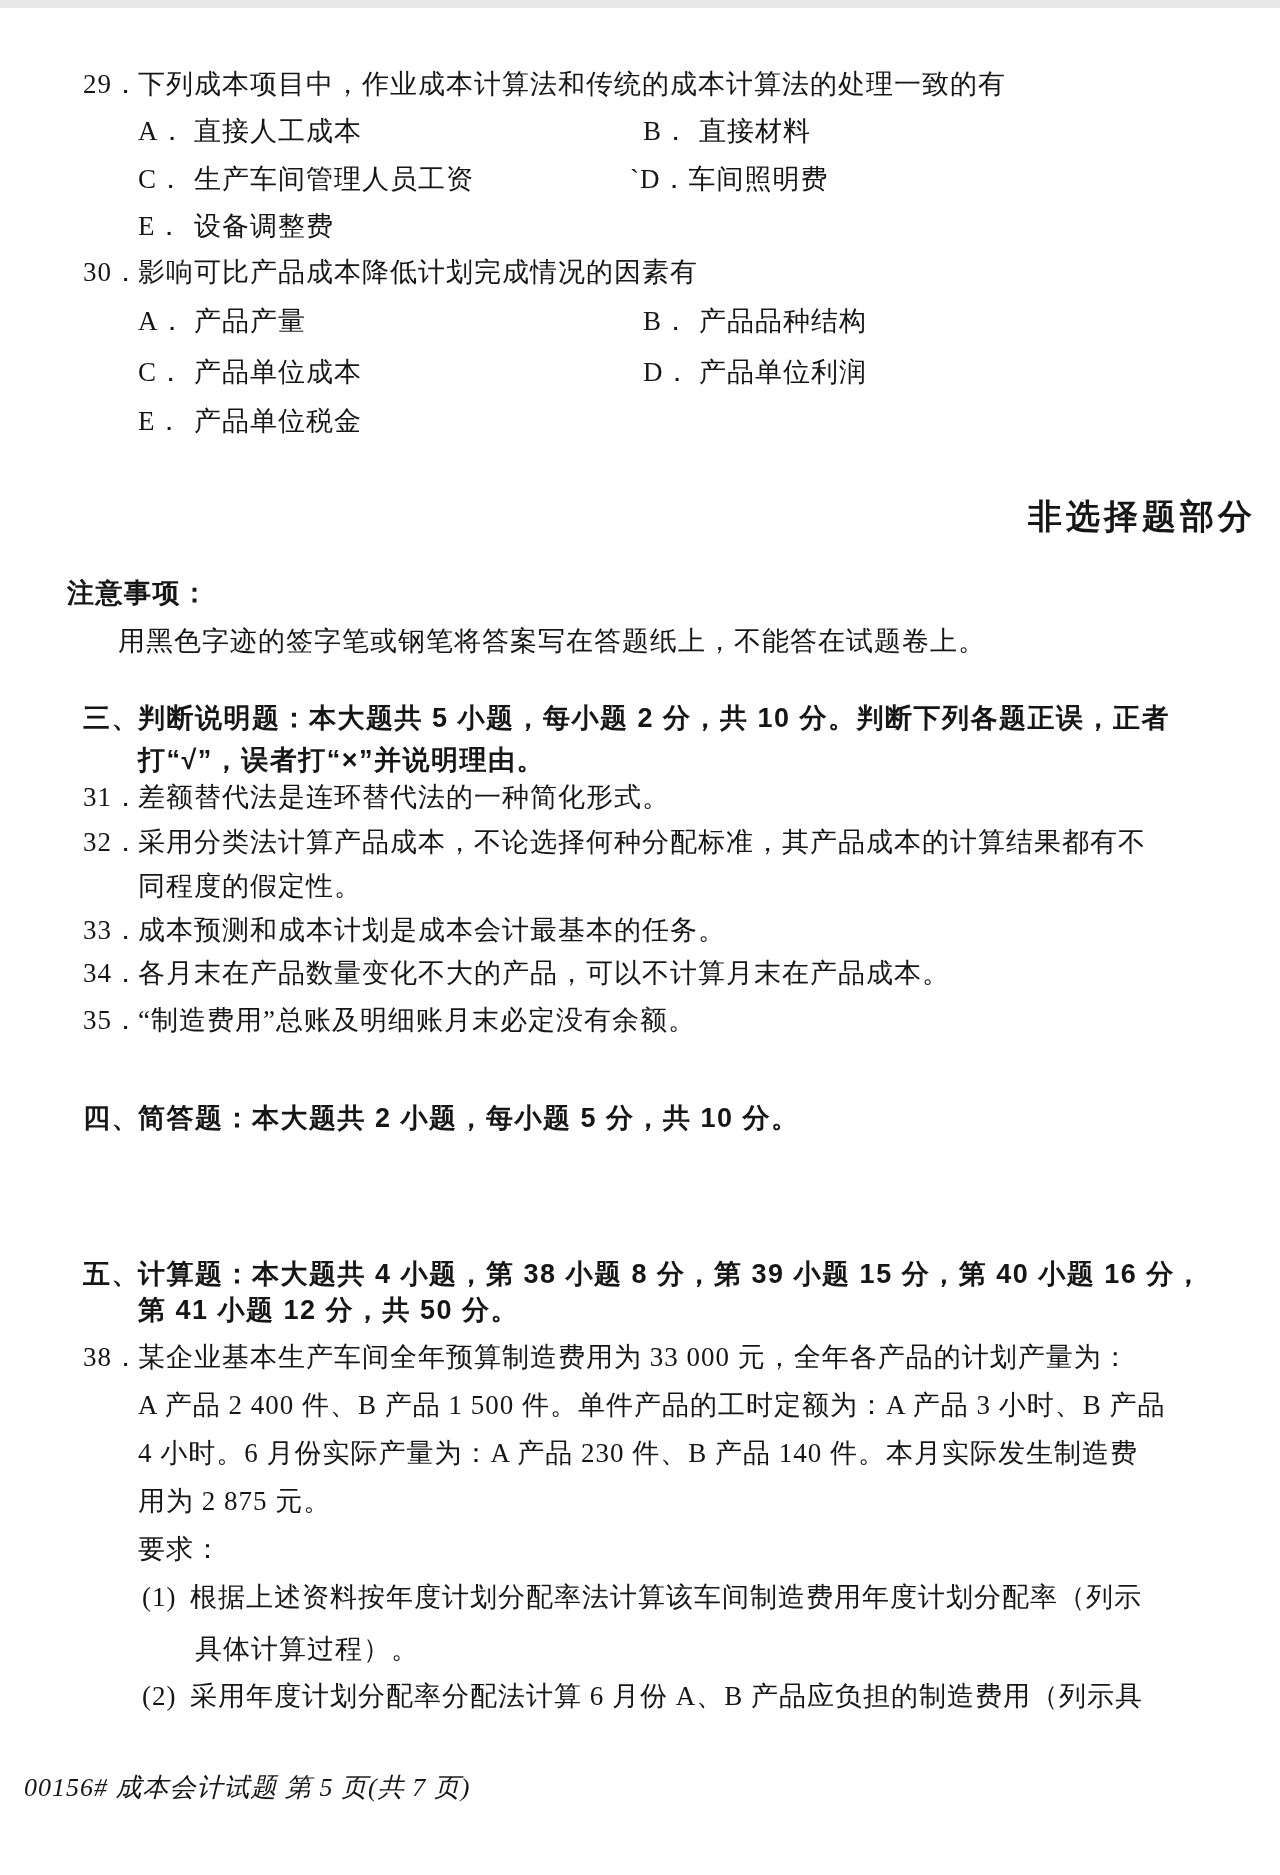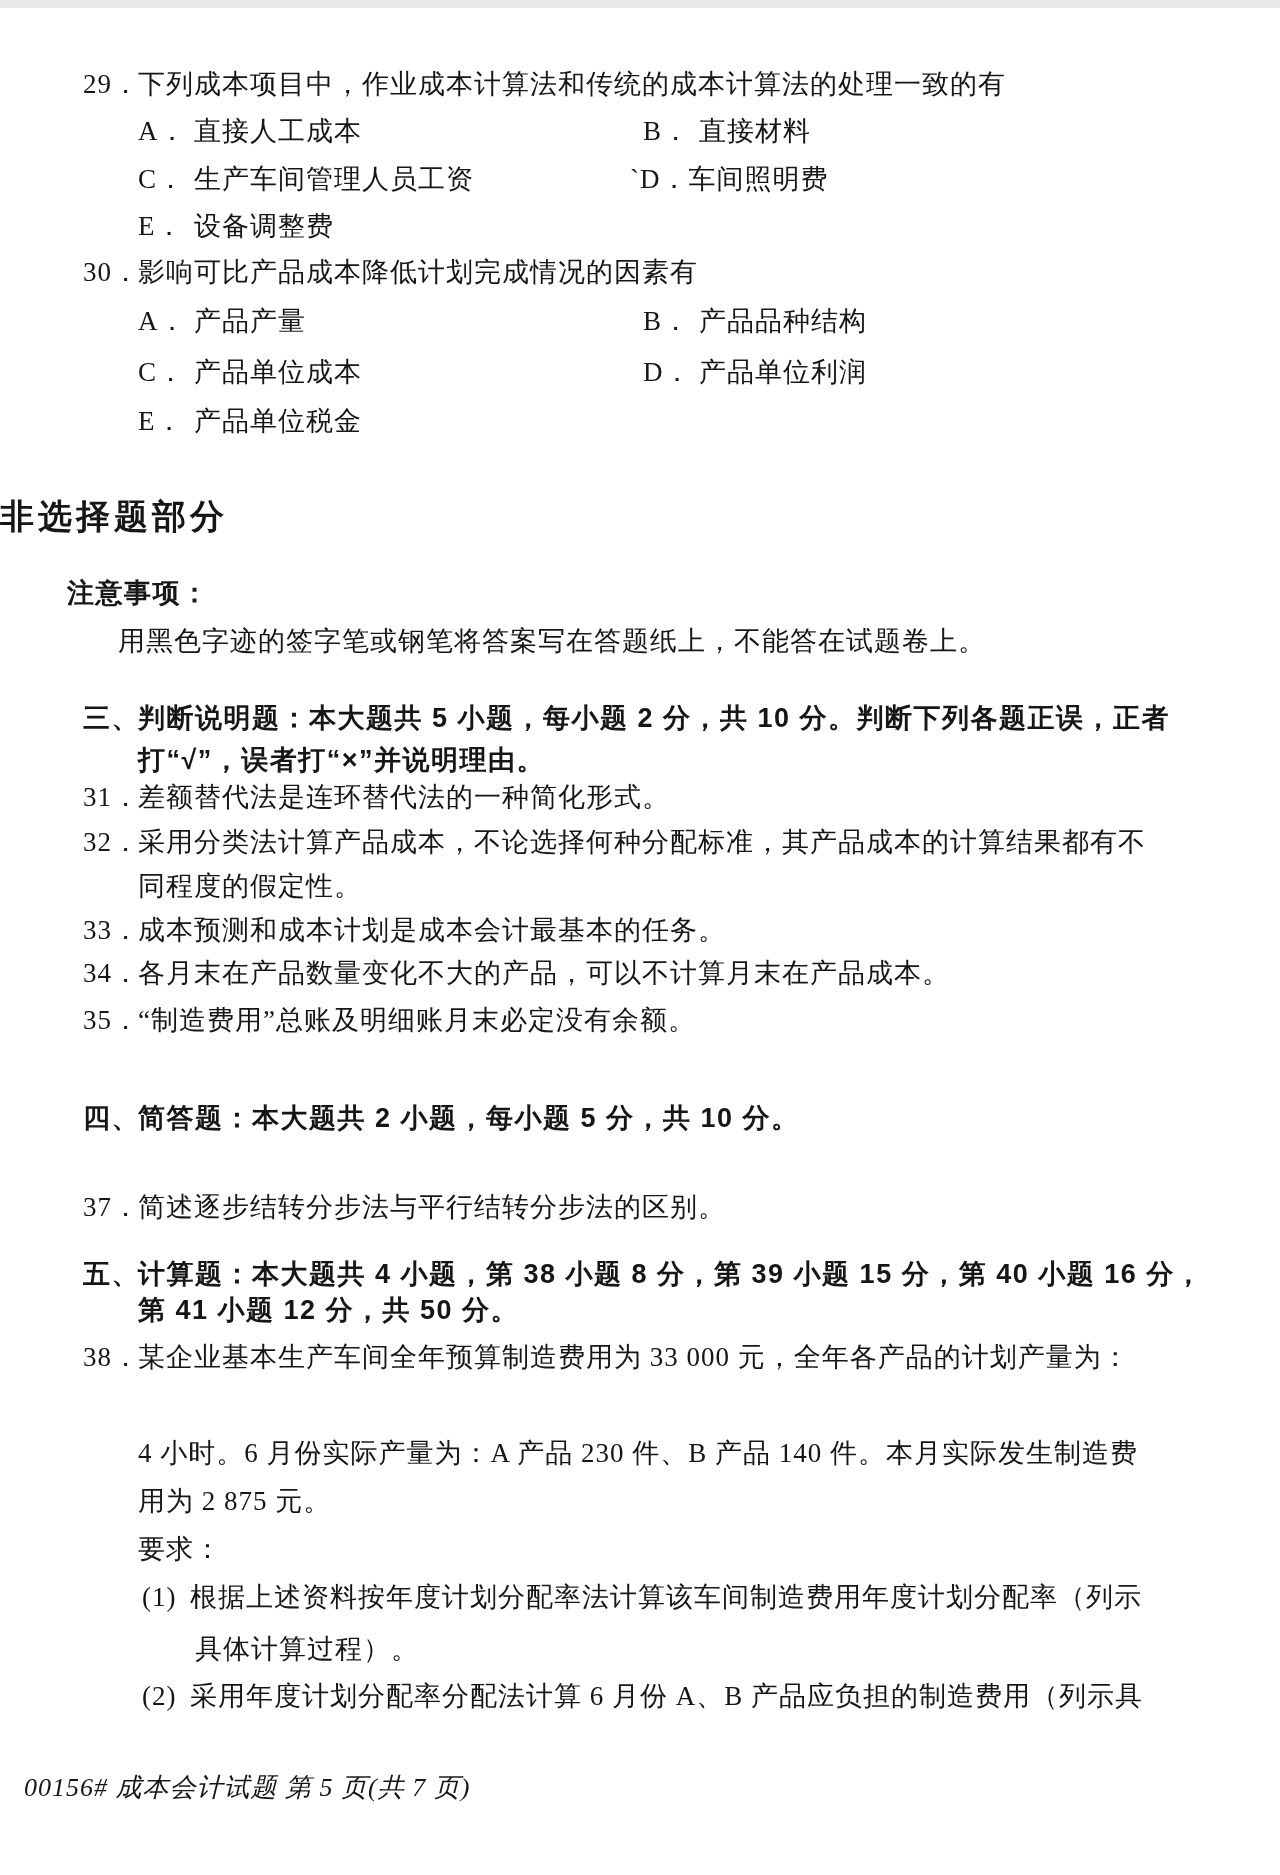--- a/index.html
+++ b/index.html
@@ -23,21 +23,21 @@
     font-family:"Liberation Sans","DejaVu Sans",sans-serif;
     font-weight:700;
     letter-spacing:1.5px;
   }
   .num{display:inline-block;width:55px;}
   .optlab{display:inline-block;min-width:56px;}
   .sublab{display:inline-block;width:48px;}
   .part-heading{
     position:absolute;
     left:0;width:1256px;
-    text-align:left;
+    text-align:right;
     font-size:34px;line-height:44px;
     letter-spacing:4px;
     font-family:"Liberation Sans","DejaVu Sans",sans-serif;
     font-weight:700;
     white-space:nowrap;
   }
   .footer{
     position:absolute;
     left:24px;width:1264px;
     font-size:26px;line-height:34px;
@@ -112,32 +112,30 @@
   <div class="ln" style="top:947px;left:83px">
     <span class="num">34．</span><span>各月末在产品数量变化不大的产品，可以不计算月末在产品成本。</span>
   </div>
   <div class="ln" style="top:994px;left:83px">
     <span class="num">35．</span><span>“制造费用”总账及明细账月末必定没有余额。</span>
   </div>
 
   <div class="ln hei" style="top:1092px;left:83px">
     <span class="num">四、</span><span>简答题：本大题共 2 小题，每小题 5 分，共 10 分。</span>
   </div>
-  <div class="ln" style="top:1181px;left:83px">
-    <span class="num">37．</span><span>简述逐步结转分步法与平行结转分步法的区别。</span>
-  </div>
 
   <div class="ln hei" style="top:1248px;left:83px">
     <span class="num">五、</span><span>计算题：本大题共 4 小题，第 38 小题 8 分，第 39 小题 15 分，第 40 小题 16 分，</span>
   </div>
   <div class="ln hei" style="top:1284px;left:138px">第 41 小题 12 分，共 50 分。</div>
 
   <div class="ln" style="top:1331px;left:83px">
     <span class="num">38．</span><span>某企业基本生产车间全年预算制造费用为 33 000 元，全年各产品的计划产量为：</span>
   </div>
+  <div class="ln" style="top:1379px;left:138px">A 产品 2 400 件、B 产品 1 500 件。单件产品的工时定额为：A 产品 3 小时、B 产品</div>
   <div class="ln" style="top:1427px;left:138px">4 小时。6 月份实际产量为：A 产品 230 件、B 产品 140 件。本月实际发生制造费</div>
   <div class="ln" style="top:1475px;left:138px">用为 2 875 元。</div>
   <div class="ln" style="top:1523px;left:138px">要求：</div>
 
   <div class="ln" style="top:1571px;left:142px">
     <span class="sublab">(1)</span><span>根据上述资料按年度计划分配率法计算该车间制造费用年度计划分配率（列示</span>
   </div>
   <div class="ln" style="top:1623px;left:195px">具体计算过程）。</div>
   <div class="ln" style="top:1670px;left:142px">
     <span class="sublab">(2)</span><span>采用年度计划分配率分配法计算 6 月份 A、B 产品应负担的制造费用（列示具</span>

